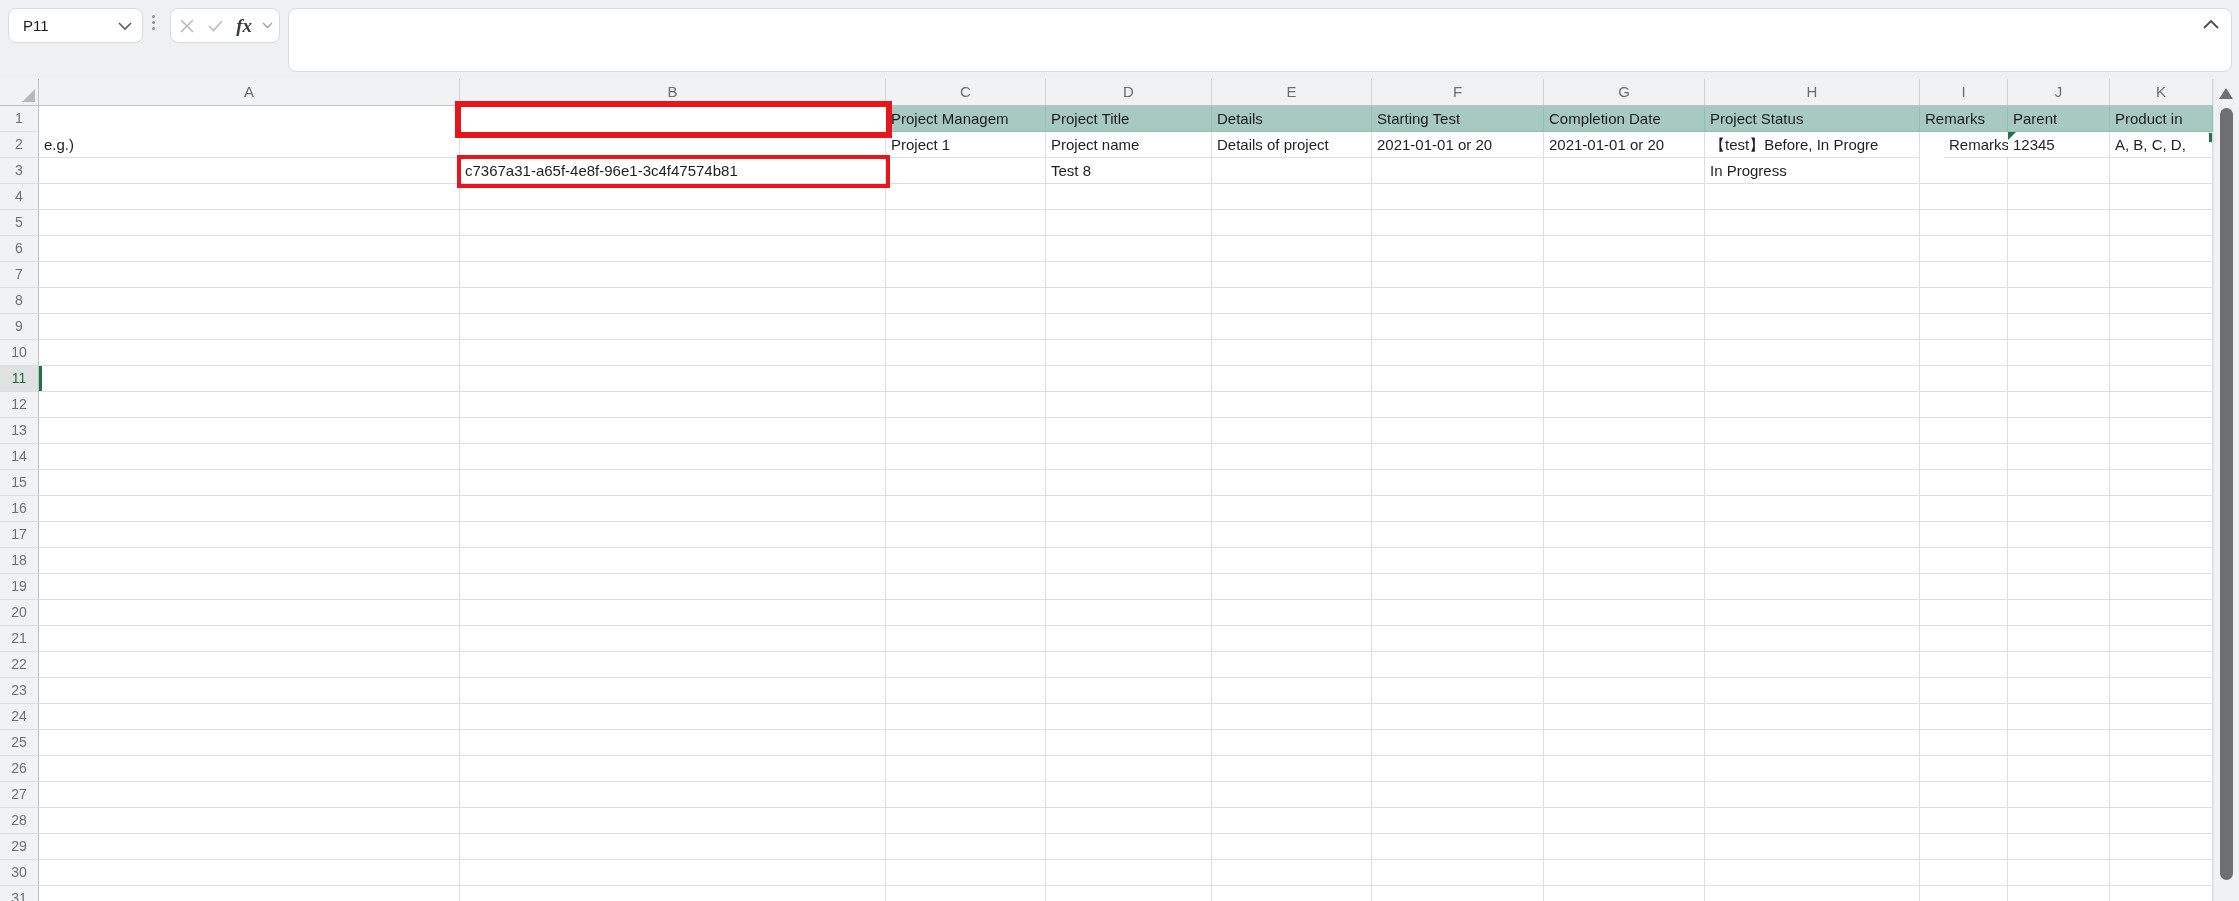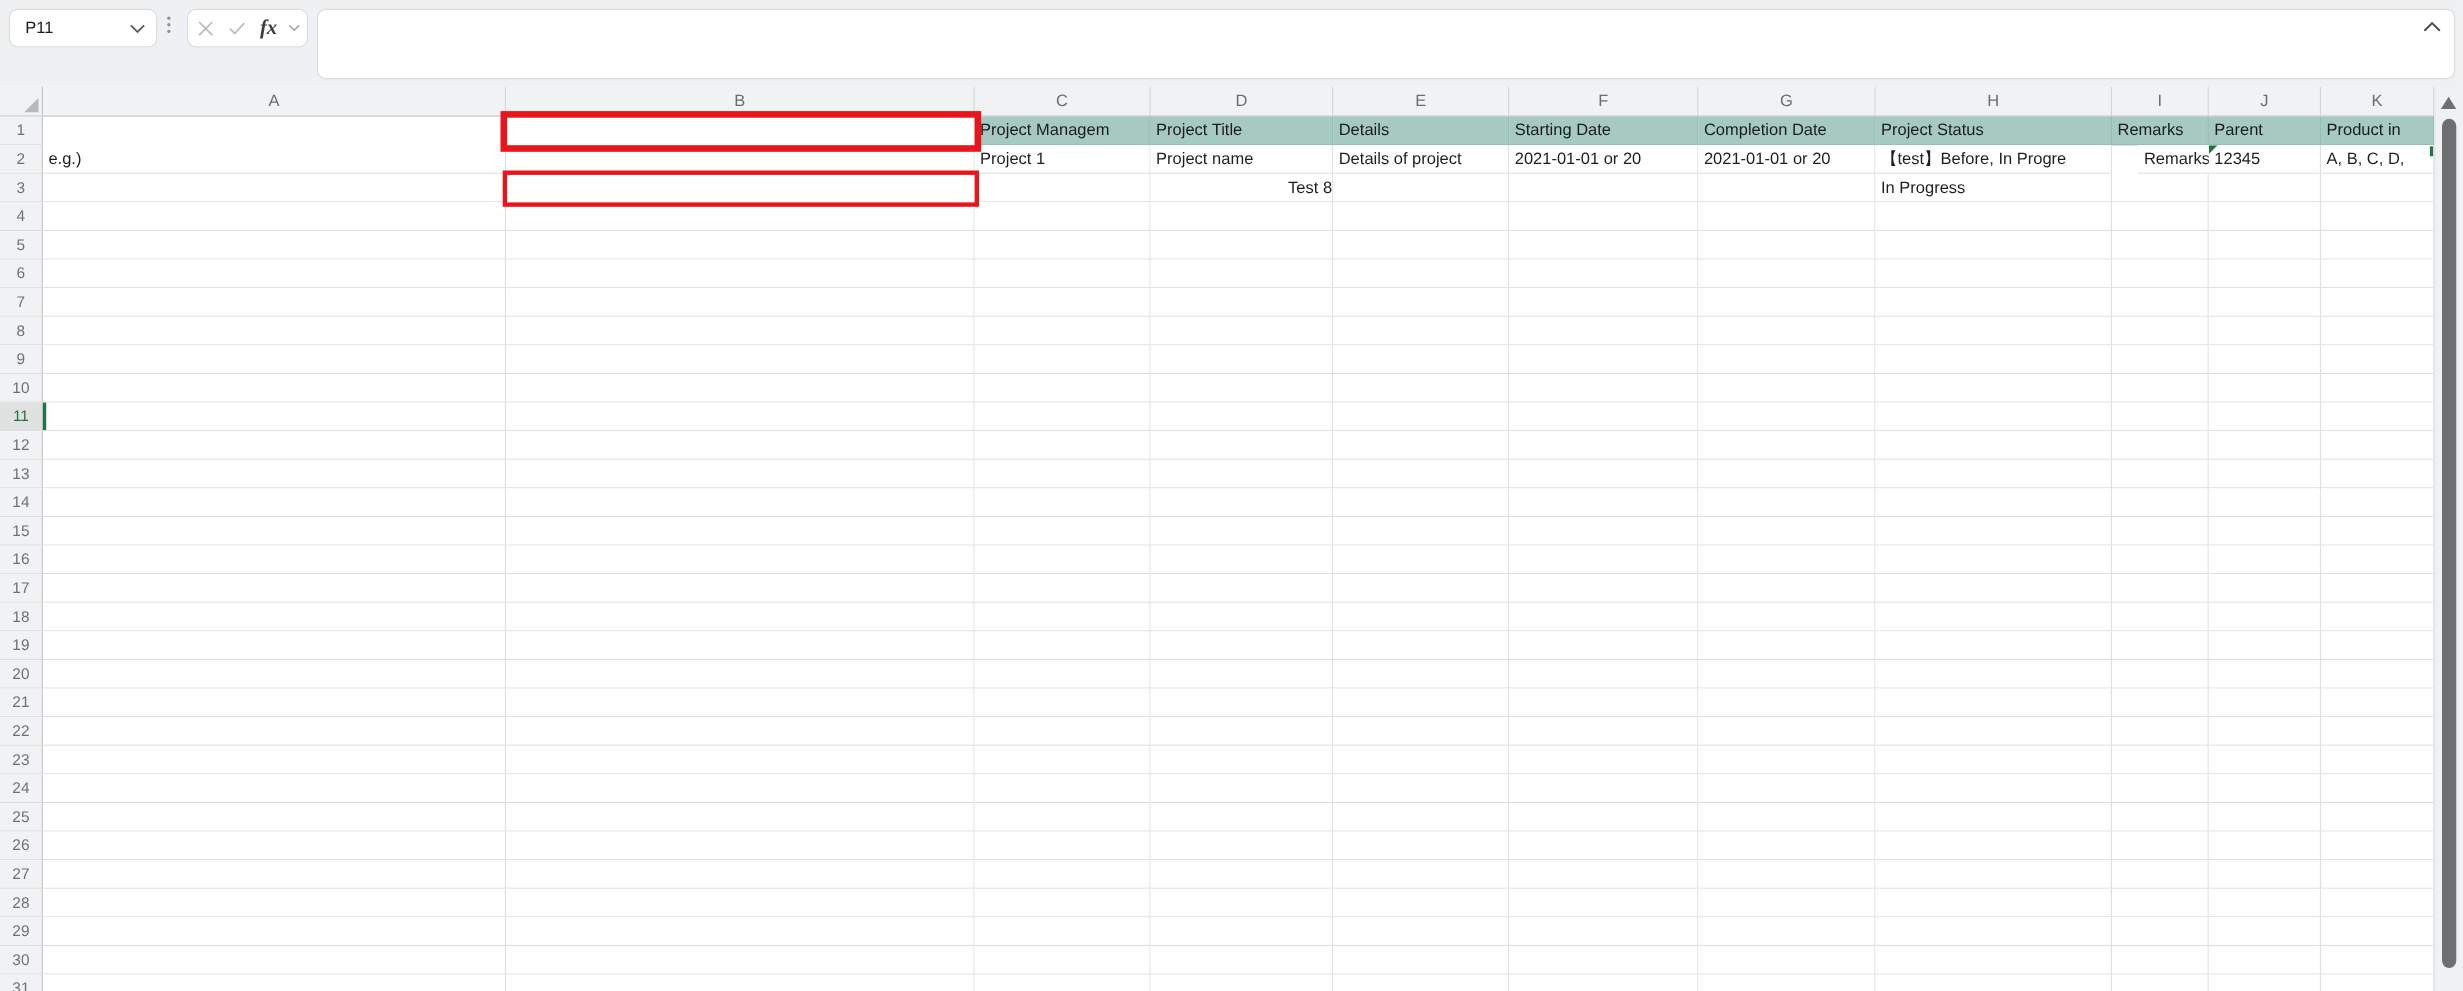--- a/index.html
+++ b/index.html
@@ -115,21 +115,21 @@
         <div class="colhdr" style="left: 1920px; width: 88px;">I</div>
         <div class="colhdr" style="left: 2008px; width: 102px;">J</div>
         <div class="colhdr" style="left: 2110px; width: 103px;">K</div>
       </div>
     <div id="rows">
         <div class="row" style="top: 27px;">
           <div class="rh">1</div>
           <div class="cell teal" style="left: 886px; width: 160px;">Project Managem</div>
           <div class="cell teal" style="left: 1046px; width: 166px;">Project Title</div>
           <div class="cell teal" style="left: 1212px; width: 160px;">Details</div>
-          <div class="cell teal" style="left: 1372px; width: 172px;">Starting Date</div>
+          <div class="cell teal" style="left: 1372px; width: 172px;">Starting Test</div>
           <div class="cell teal" style="left: 1544px; width: 161px;">Completion Date</div>
           <div class="cell teal" style="left: 1705px; width: 215px;">Project Status</div>
           <div class="cell teal" style="left: 1920px; width: 88px;">Remarks</div>
           <div class="cell teal" style="left: 2008px; width: 102px;">Parent</div>
           <div class="cell teal" style="left: 2110px; width: 103px;">Product in</div>
         </div>
         <div class="row" style="top: 53px;">
           <div class="rh">2</div>
           <div class="cell" style="left: 39px; width: 421px;">e.g.)</div>
           <div class="cell" style="left: 460px; width: 426px;"></div>
@@ -139,22 +139,23 @@
           <div class="cell" style="left: 1372px; width: 172px;">2021-01-01 or 20</div>
           <div class="cell" style="left: 1544px; width: 161px;">2021-01-01 or 20</div>
           <div class="cell" style="left: 1705px; width: 215px;">【test】Before, In Progre</div>
           <div class="cell" style="left: 1920px; width: 88px; margin-left: 24px;">Remarks c</div>
           <div class="cell" style="left: 2008px; width: 102px;">12345<span class="err-tri"></span></div>
           <div class="cell" style="left: 2110px; width: 103px;">A, B, C, D,<span class="green-tick"></span></div>
         </div>
         <div class="row" style="top: 79px;">
           <div class="rh">3</div>
           <div class="cell" style="left: 39px; width: 421px;"></div>
-          <div class="cell" style="left: 886px; width: 160px;"></div>
-          <div class="cell" style="left: 1046px; width: 166px; text-align: right;">Test 8</div>
+          <div class="cell" style="left: 460px; width: 426px;">c7367a31-a65f-4e8f-96e1-3c4f47574b81</div>
+          <div class="cell" style="left: 886px; width: 160px;"></div>
+          <div class="cell" style="left: 1046px; width: 166px;">Test 8</div>
           <div class="cell" style="left: 1212px; width: 160px;"></div>
           <div class="cell" style="left: 1372px; width: 172px;"></div>
           <div class="cell" style="left: 1544px; width: 161px;"></div>
           <div class="cell" style="left: 1705px; width: 215px;">In Progress</div>
           <div class="cell" style="left: 1920px; width: 88px;"></div>
           <div class="cell" style="left: 2008px; width: 102px;"></div>
           <div class="cell" style="left: 2110px; width: 103px;"></div>
         </div>
         <div class="row" style="top: 105px;">
           <div class="rh">4</div>

